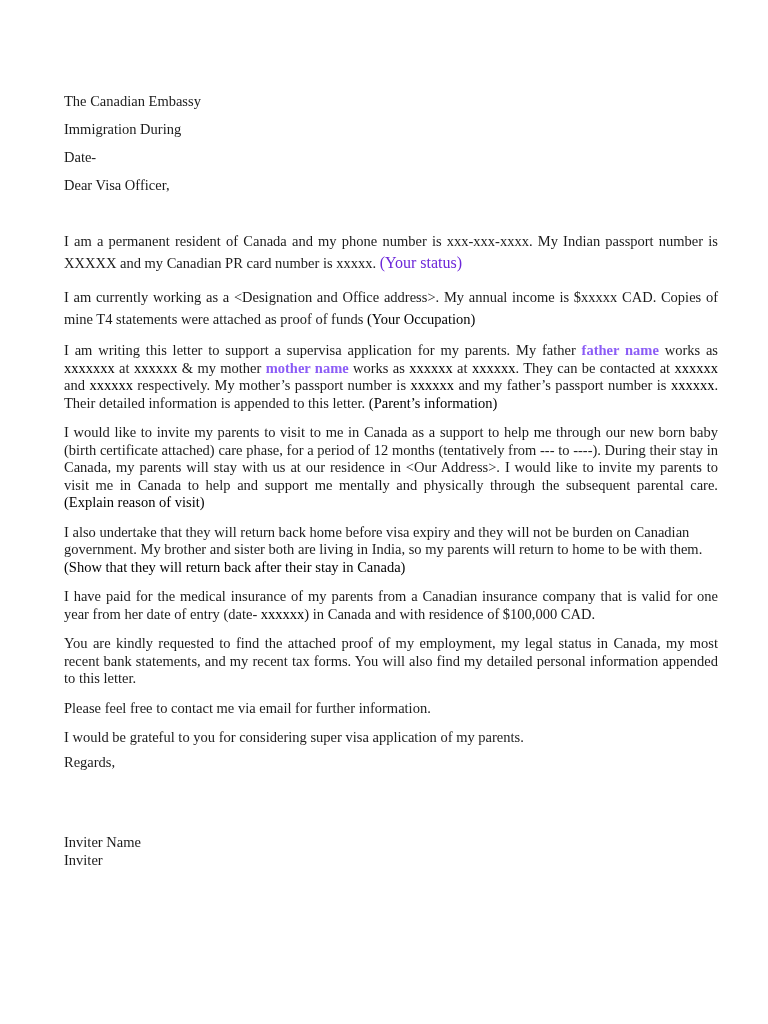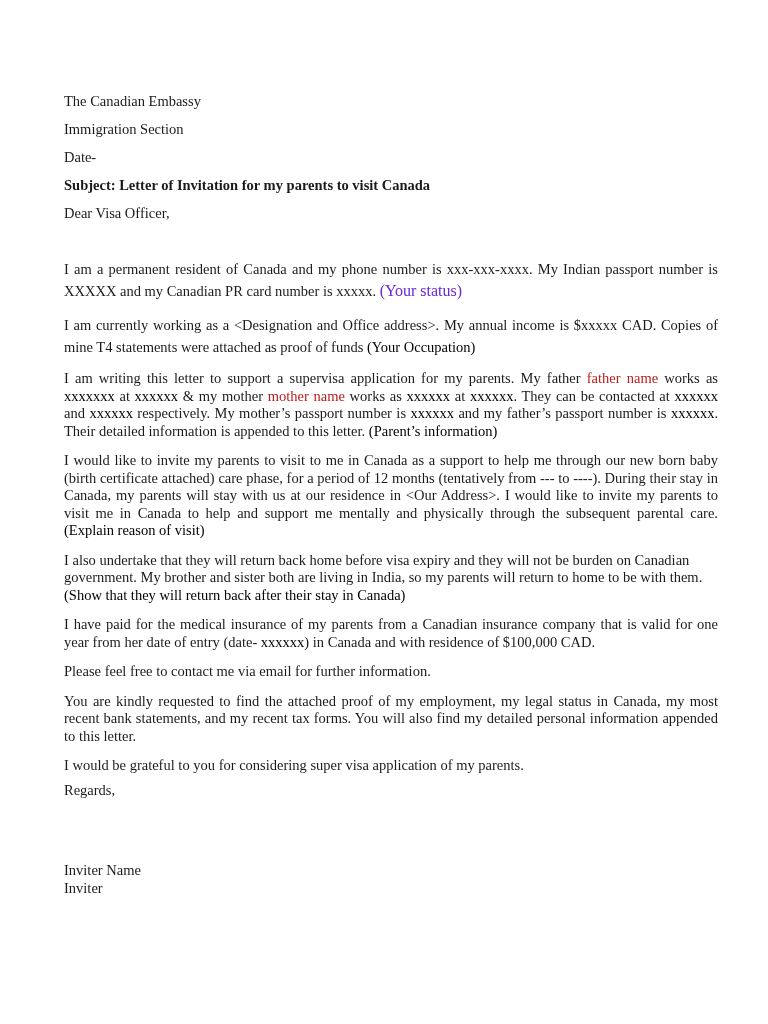--- a/index.html
+++ b/index.html
@@ -44,55 +44,54 @@
   .para.align-left { text-align: left; }
   .para.align-center { text-align: center; }
   .para.heading {
     font-weight: bold;
     margin-top: 12px;
     margin-bottom: 4px;
   }
   .seg-normal { color: #1b1b1b; }
   .seg-bold { font-weight: bold; }
   .seg-red { color: #000000; }
-  .seg-bold-red { color: #b91c1c; font-weight: normal; }
+  .seg-bold-red { color: #8b5cf6; font-weight: bold; }
   .seg-red-large { color: #6d28d9; font-size: 16px; }
   .closing-line {
     margin-top: 6px;
     line-height: 18px;
   }
   .signature-block {
     margin-top: 62px;
   }
   .signature-line {
     font-weight: normal;
     line-height: 18px;
   }
 </style>
 </head>
 <body>
 
 <div class="page">
   <div>
     <p class="hdr-line">The Canadian Embassy</p>
-    <p class="hdr-line">Immigration Section</p>
+    <p class="hdr-line">Immigration During</p>
     <p class="hdr-line">Date-</p>
-    <p class="subject-line">Subject: Letter of Invitation for my parents to visit Canada</p>
     <p class="salutation-line">Dear Visa Officer,</p>
   </div>
 
   <div class="body-paras" id="paragraphs">
       <p class="para loose align-justify"><span class="seg-normal">I am a permanent resident of Canada and my phone number is xxx-xxx-xxxx. My Indian passport number is XXXXX and my Canadian PR card number is xxxxx. </span><span class="seg-red-large">(Your status)</span></p>
       <p class="para loose align-justify"><span class="seg-normal">I am currently working as a &lt;Designation and Office address&gt;. My annual income is  $xxxxx CAD. Copies of mine T4 statements were attached as proof of funds </span><span class="seg-red">(Your Occupation)</span></p>
       <p class="para align-justify"><span class="seg-normal">I am writing this letter to support a supervisa application for my parents. My father  </span><span class="seg-bold-red">father name</span><span class="seg-normal"> works as </span><span class="seg-red">xxxxxxx</span><span class="seg-normal"> at </span><span class="seg-red">xxxxxx</span><span class="seg-normal">  &amp; my mother </span><span class="seg-bold-red">mother name</span><span class="seg-normal"> works as </span><span class="seg-red">xxxxxx</span><span class="seg-normal"> at </span><span class="seg-red">xxxxxx</span><span class="seg-normal">. They can be contacted at </span><span class="seg-red">xxxxxx</span><span class="seg-normal"> and </span><span class="seg-red">xxxxxx</span><span class="seg-normal"> respectively. My mother’s passport number is </span><span class="seg-red">xxxxxx</span><span class="seg-normal"> and my father’s passport number is </span><span class="seg-red">xxxxxx</span><span class="seg-normal">. Their detailed information is appended to this letter. </span><span class="seg-red">(Parent’s information)</span></p>
       <p class="para align-justify"><span class="seg-normal">I would like to invite my parents to visit to me in Canada as a support to help me through our new born baby (birth certificate attached) care phase, for a period of 12 months (tentatively from --- to ----). During their stay in Canada, my parents will stay with us at our residence in &lt;Our Address&gt;. I would like to invite my parents to visit me in Canada to help and support me mentally and physically through the subsequent parental care. </span><span class="seg-red">(Explain reason of visit)</span></p>
       <p class="para align-left"><span class="seg-normal">I also undertake that they will return back home before visa expiry and they will not be burden on Canadian government.  My brother and sister both are living in India, so my parents will return to home to be with them. </span><span class="seg-red">(Show that they will return back after their stay in Canada)</span></p>
       <p class="para align-justify"><span class="seg-normal">I have paid for the medical insurance of my parents from a Canadian insurance company that is valid for one year from her date of entry (date- </span><span class="seg-red">xxxxxx</span><span class="seg-normal">) in Canada and with residence of $100,000 CAD.</span></p>
+      <p class="para align-justify"><span class="seg-normal">You are kindly requested to find the attached proof of my employment, my legal status in Canada, my most recent bank statements, and my recent tax forms. You will also find my detailed personal information appended to this letter.</span></p>
       <p class="para align-left"><span class="seg-normal">Please feel free to contact me via email for further information.</span></p>
-      <p class="para align-justify"><span class="seg-normal">You are kindly requested to find the attached proof of my employment, my legal status in Canada, my most recent bank statements, and my recent tax forms. You will also find my detailed personal information appended to this letter.</span></p>
       <p class="para align-left"><span class="seg-normal">I would be grateful to you for considering super visa application of my parents.</span></p>
     </div>
 
   <p class="closing-line">Regards,</p>
 
   <div class="signature-block">
     <p class="signature-line">Inviter Name</p>
     <p class="signature-line">Inviter</p>
   </div>
 </div>

